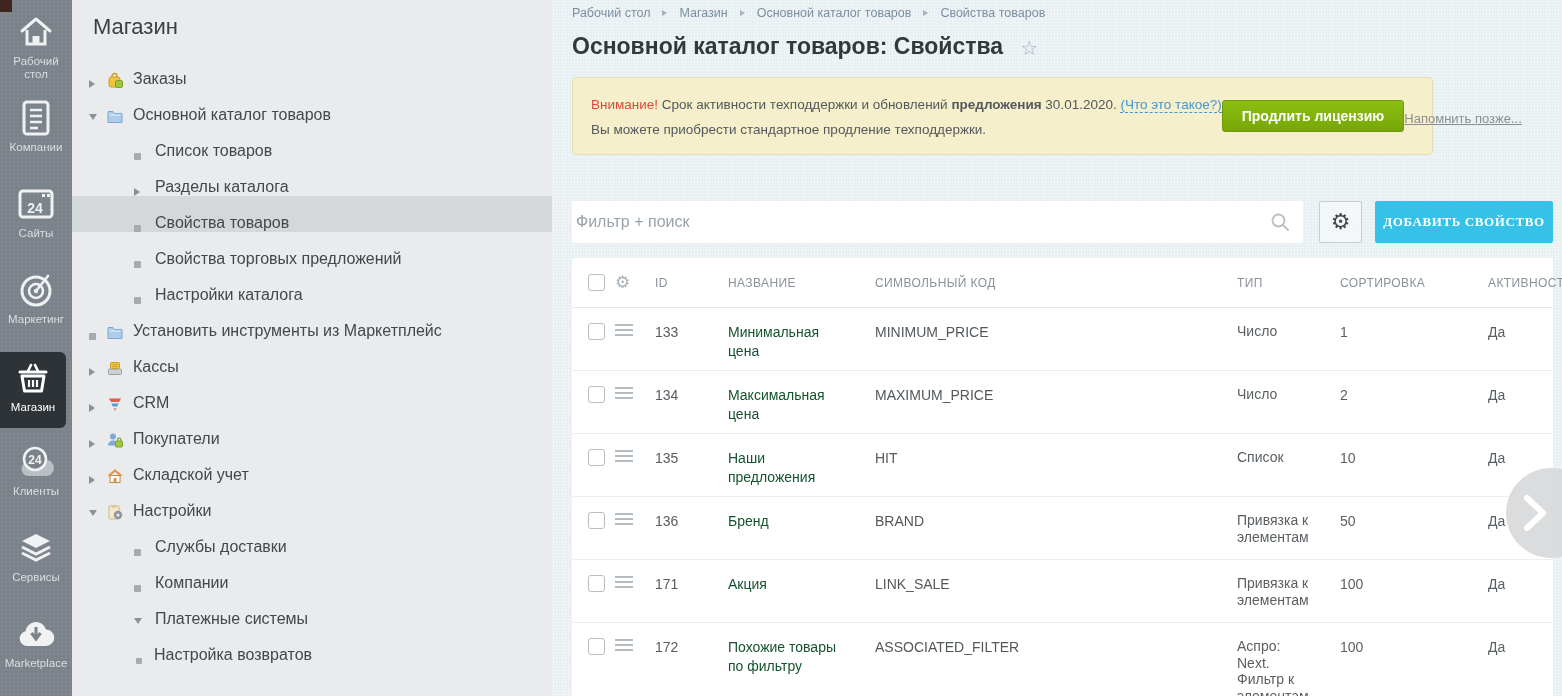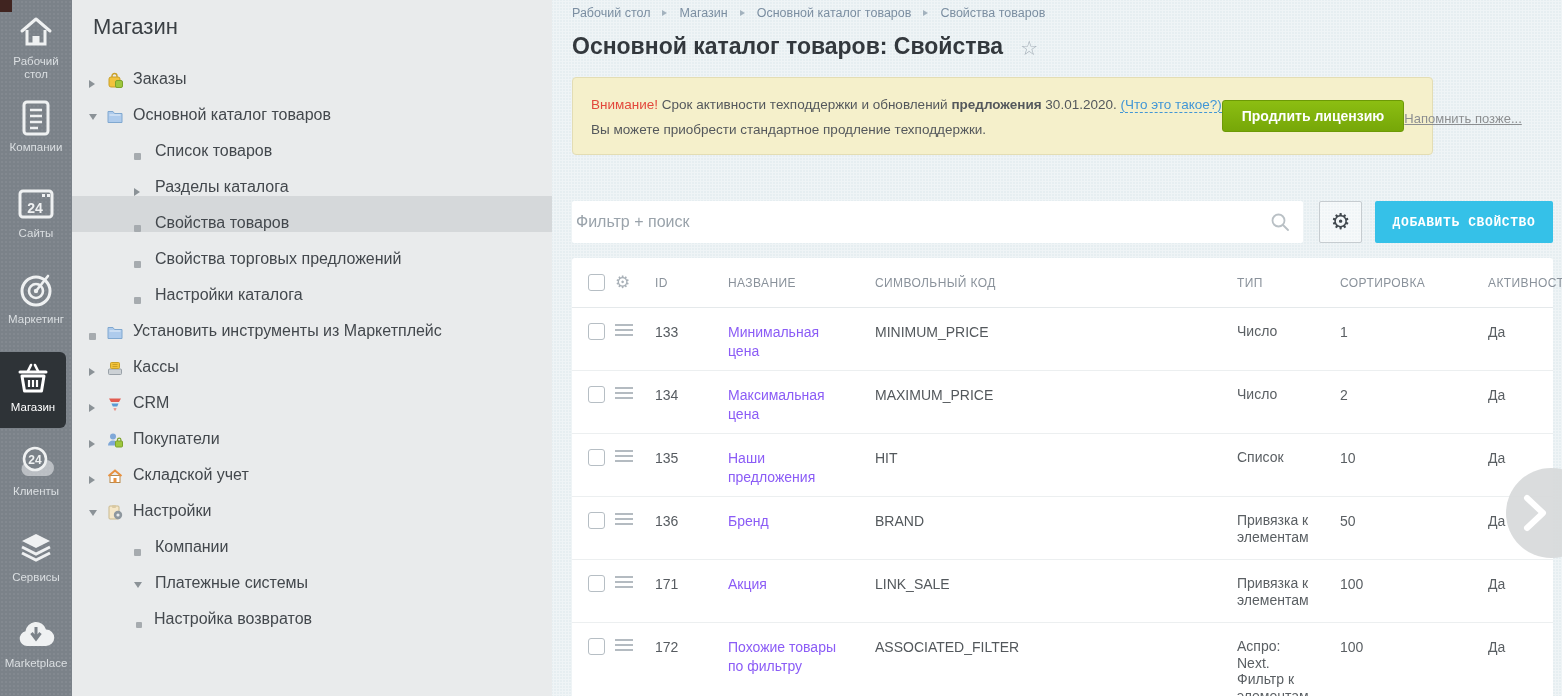--- a/index.html
+++ b/index.html
@@ -47,34 +47,34 @@
 .lic-btn{background:linear-gradient(#8cbe12,#76a708);border:1px solid #6d9a06;border-radius:3px;color:#fff;font-weight:bold;font-size:14px;padding:7px 19px;cursor:pointer;font-family:"Liberation Sans",sans-serif;white-space:nowrap}
 .later-link{margin-top:6px;font-size:13px;color:#8c8e90;text-decoration:underline;cursor:pointer;white-space:nowrap}
 
 .filter-row{margin-top:46px;display:flex;height:42px}
 .search-box{width:731px;background:#fff;border-radius:2px;position:relative;display:flex;align-items:center}
 .search-box input{border:none;outline:none;width:660px;margin-left:4px;font-size:16px;color:#43484d;font-family:"Liberation Sans",sans-serif;background:transparent}
 .search-box input::placeholder{color:#9aa3ab}
 .mag{position:absolute;right:14px;top:12px}
 .gear-btn{margin-left:16px;width:43px;height:42px;border:1px solid #c6ccd0;border-radius:2px;background:rgba(255,255,255,.42);display:flex;align-items:center;justify-content:center;cursor:pointer}
 .gear-glyph{font-family:"DejaVu Sans",sans-serif;font-size:22px;color:#42494f;line-height:1}
-.add-btn{margin-left:13px;flex:1;background:#35c1e8;border:none;border-radius:2px;color:#fff;font-weight:bold;font-size:13px;letter-spacing:.6px;cursor:pointer;font-family:Liberation Mono, monospace}
+.add-btn{margin-left:13px;flex:1;background:#35c1e8;border:none;border-radius:2px;color:#fff;font-weight:bold;font-size:13px;letter-spacing:.6px;cursor:pointer;font-family:Liberation Serif, serif}
 
 .table{margin-top:15px;width:981px;background:#fff;border-radius:3px 3px 0 0}
 .trow{display:grid;grid-template-columns:37px 36px 73px 147px 362px 103px 148px 1fr}
 .thead{height:50px;border-bottom:1px solid #e5e9eb}
 .thead .cell{display:flex;align-items:center;font-size:12px;color:#8a929b;letter-spacing:.4px}
 .thead .c-act{white-space:nowrap;overflow:visible}
 .tbody-row{min-height:63px;border-bottom:1px solid #eceff0}
 .tbody-row .cell{padding-top:15px;font-size:14px;line-height:19px;color:#5a5f63}
 .cell{padding-left:10px}
 .cell.c1{padding-left:16px}
 .cell.c2{padding-left:6px}
 .cell.c-name{padding-right:24px}
-.cell.c-name a{color:#8b5cf6;cursor:pointer;text-decoration:none}
+.cell.c-name a{color:#14532d;cursor:pointer;text-decoration:none}
 .cell.c-code{color:#53585c}
 .cell.c-id{color:#565b60}
 .cell.c-type{padding-right:16px;line-height:16.5px}
 .checkbox{width:17px;height:17px;border:1px solid #b6bec4;border-radius:3px;background:#fff;display:inline-block;cursor:pointer}
 .hgear{font-family:"DejaVu Sans",sans-serif;font-size:17px;color:#a9b1b8;cursor:pointer;line-height:1}
 
 .slider-next{position:absolute;left:1506px;top:468px;width:90px;height:90px;border-radius:50%;background:rgba(215,217,218,.93);z-index:8;display:flex;align-items:center;cursor:pointer}
 .slider-next svg{margin-left:16px}
 </style>
 </head>
@@ -296,20 +296,26 @@
           </span>
         <span class="ico">
             <svg width="16" height="16" viewBox="0 0 16 16">
               <rect x="2" y="2" width="10" height="13" rx="1" fill="#f5e7c8" stroke="#c9b98e" stroke-width="1"></rect>
               <rect x="5" y="1" width="4" height="3" rx="1" fill="#d9c9a3"></rect>
               <circle cx="11" cy="11" r="4.2" fill="#8e979e"></circle>
               <circle cx="11" cy="11" r="1.6" fill="#e9ebec"></circle>
             </svg>
           </span>
         <span>Настройки</span>
+      </li>
+      <li class="mi l2">
+        <span class="pre">
+            <span class="bullet"></span>
+          </span>
+        <span>Службы доставки</span>
       </li>
       <li class="mi l2">
         <span class="pre">
             <span class="bullet"></span>
           </span>
         <span>Компании</span>
       </li>
       <li class="mi l2">
         <span class="pre">
             <span class="ar-d"></span>

